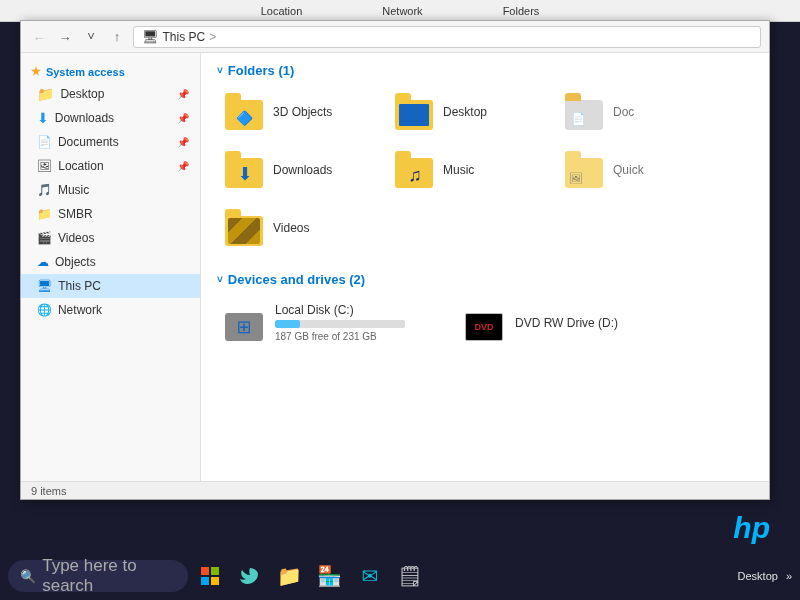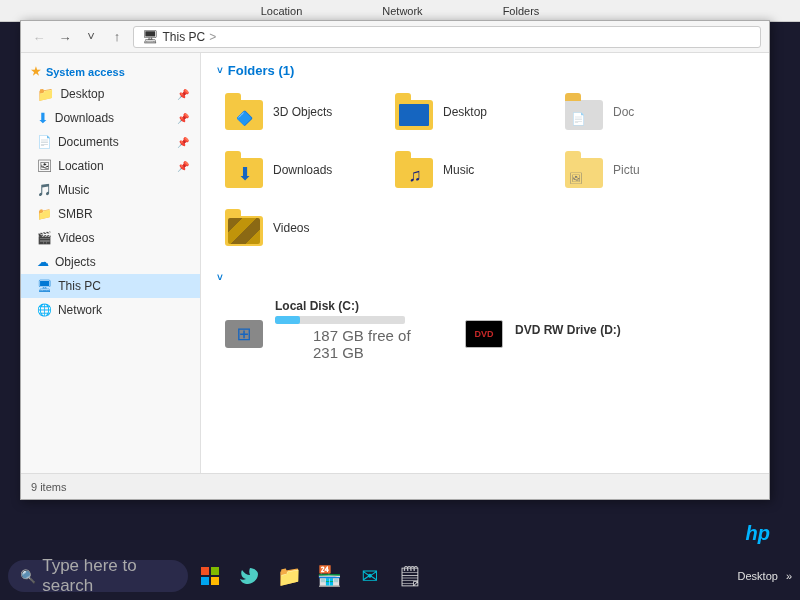--- a/index.html
+++ b/index.html
@@ -281,34 +281,34 @@
       align-items: center;
       justify-content: center;
     }
     .hdd-windows-logo {
       font-size: 18px;
       color: #1565c0;
     }
 
     
     .disk-info { display: flex; flex-direction: column; gap: 3px; }
-    .disk-name { font-size: 12px; color: #333; font-weight: 700; }
+    .disk-name { font-size: 12px; color: #333; font-weight: 400; }
     .disk-bar-container {
       width: 130px;
       height: 8px;
       background: #ddd;
       border-radius: 2px;
       overflow: hidden;
     }
     .disk-bar-fill {
       height: 100%;
       background: #4fc3f7;
       border-radius: 2px;
     }
-    .disk-space-text { font-size: 15px; color: #666; margin-left: 38px; }
+    .disk-space-text { font-size: 10px; color: #666; }
 
     
     .dvd-body {
       width: 40px;
       height: 36px;
       position: absolute;
       bottom: 0;
     }
     .dvd-box {
       width: 38px;
@@ -321,21 +321,21 @@
       align-items: center;
       justify-content: center;
       font-size: 9px;
       font-weight: bold;
       color: #c62828;
       border: 1px solid #bbb;
     }
 
     
     .status-bar {
-      height: 26px;
+      height: 18px;
       background: #f0f0f0;
       border-top: 1px solid #ddd;
       display: flex;
       align-items: center;
       padding: 0 10px;
       font-size: 11px;
       color: #555;
     }
 
     
@@ -395,21 +395,21 @@
       font-size: 11px;
     }
 
     
     .hp-area {
       position: absolute;
       bottom: 55px;
       right: 30px;
     }
     .hp-logo {
-      font-size: 20px;
+      font-size: 30px;
       font-weight: bold;
       color: #00b4ff;
       font-style: italic;
     }
   </style>
 </head>
 <body>
 
 <div class="top-ribbon">
   <span>Location</span>
@@ -541,35 +541,36 @@
             <span class="folder-music-note">♫</span>
           </div>
           <span>Music</span>
         </div>
 
         <div class="folder-item" style="opacity:0.7;">
           <div class="folder-icon-large">
             <div class="folder-shape folder-shape-light"></div>
             <span style="position:absolute;bottom:3px;left:4px;font-size:11px;">🖼</span>
           </div>
-          <span>Pictu</span>
+          <span>Quick</span>
         </div>
 
         <div class="folder-item">
           <div class="folder-icon-large">
             <div class="folder-shape folder-shape-light"></div>
             <div class="folder-video-overlay"></div>
           </div>
           <span>Videos</span>
         </div>
 
       </div>
 
       <div class="section-title">
         <span class="chevron">˅</span>
+        <span>Devices and drives (2)</span>
       </div>
 
       <div class="devices-grid">
 
         <div class="device-item">
           <div class="device-icon">
             <div class="hdd-body">
               <span class="hdd-windows-logo">⊞</span>
             </div>
           </div>

